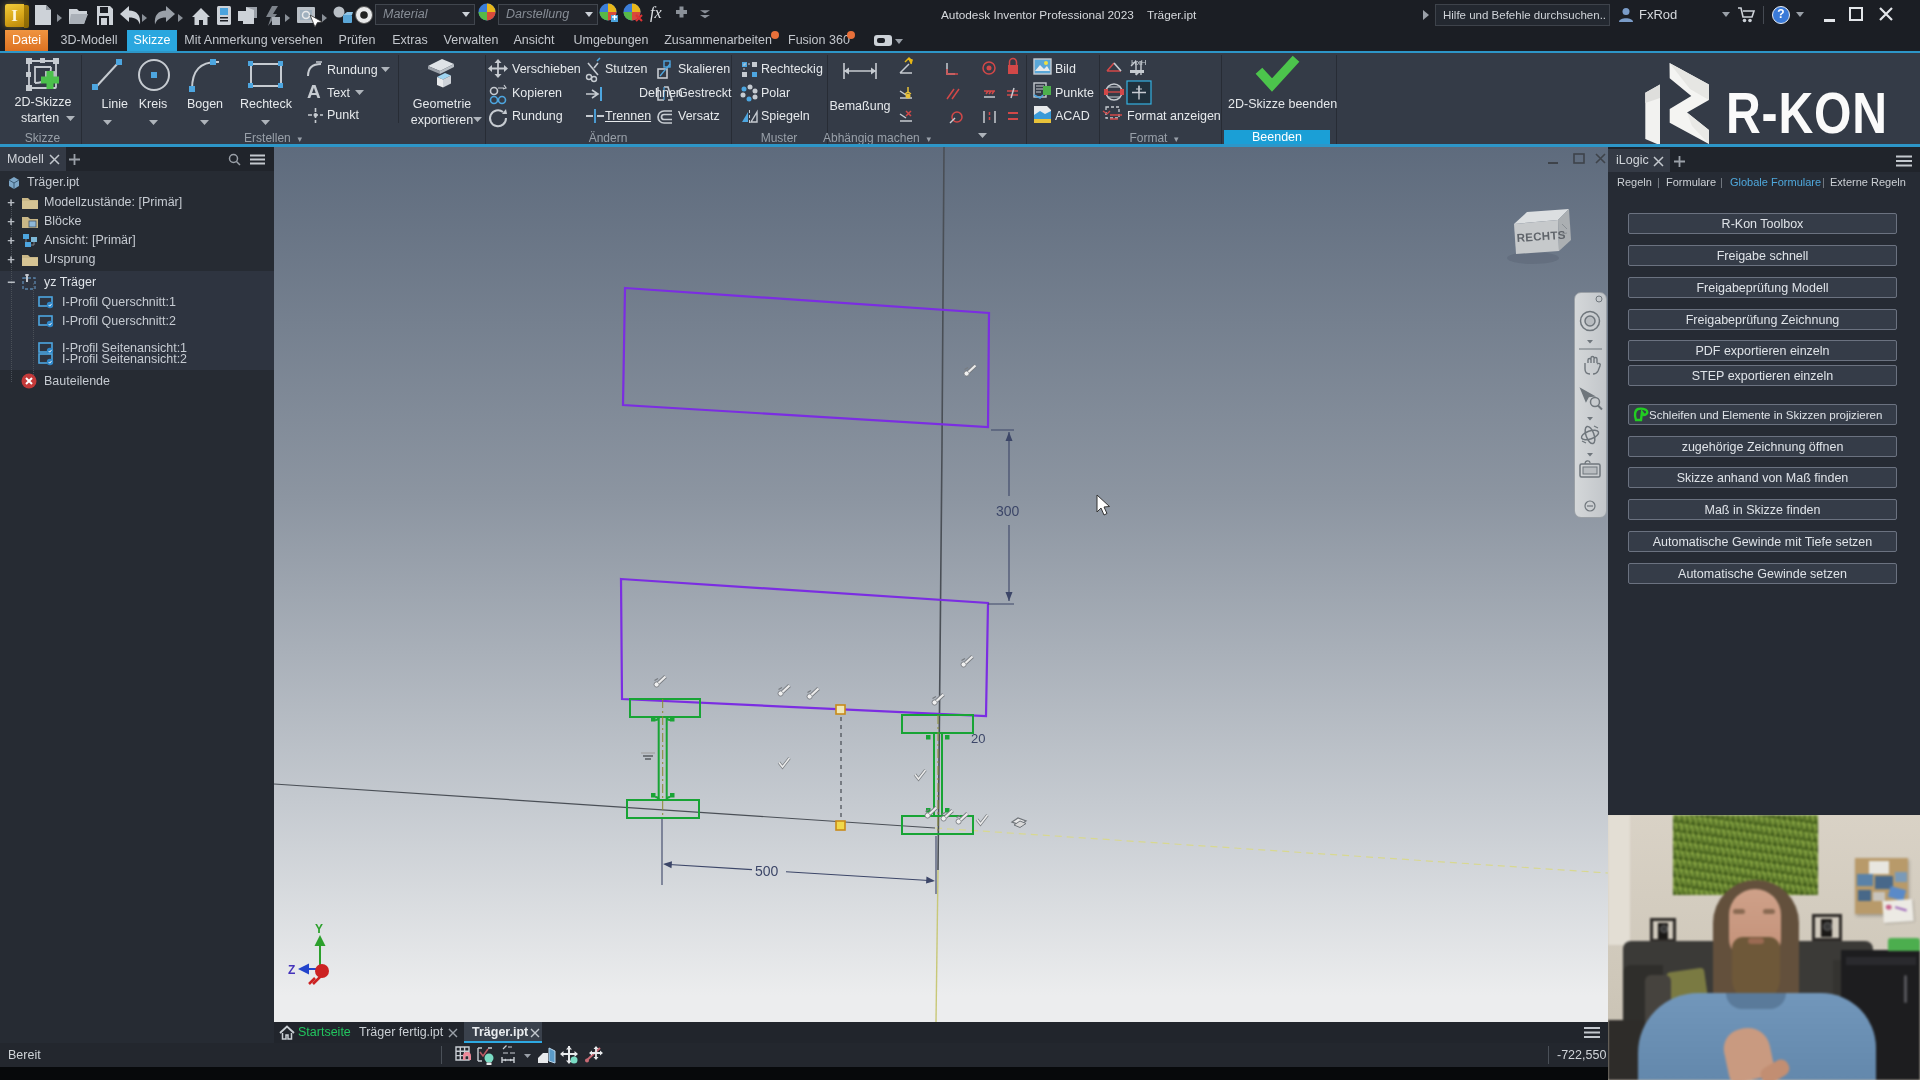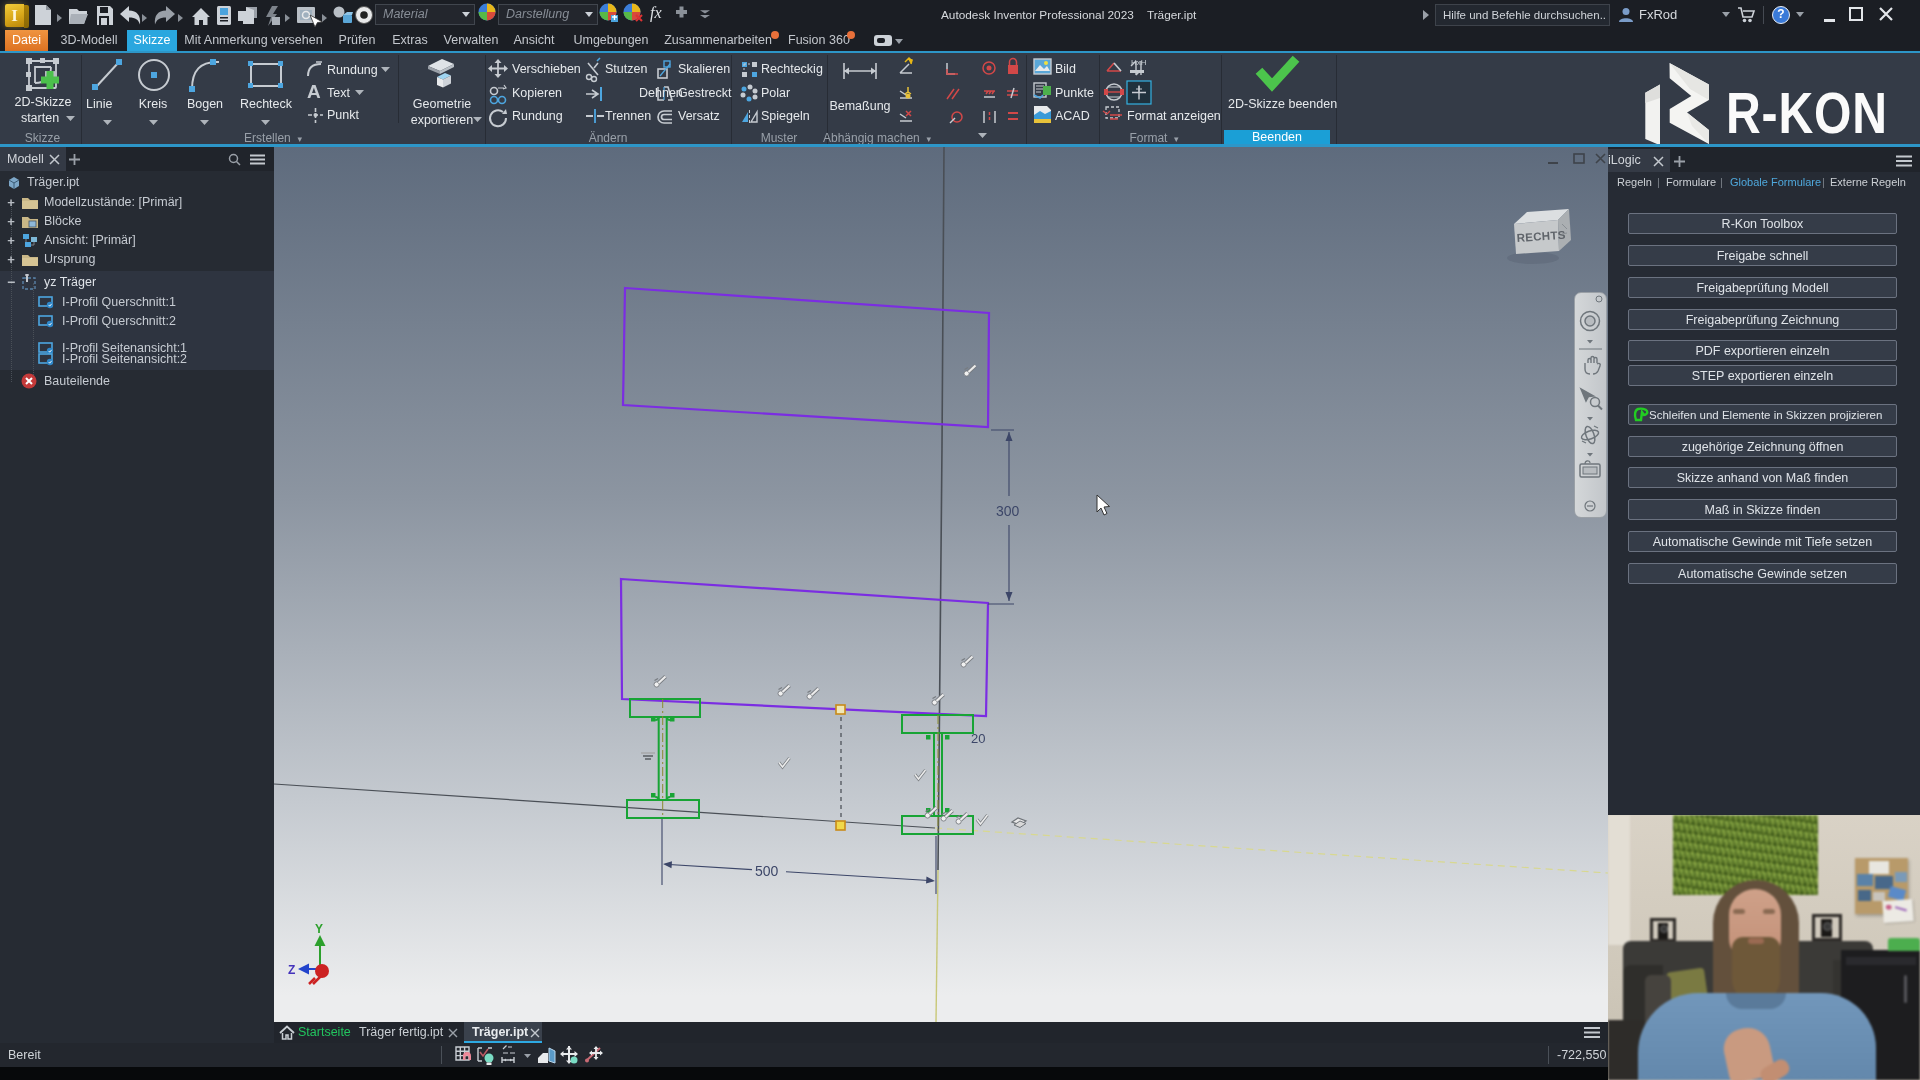--- a/index.html
+++ b/index.html
@@ -376,35 +376,35 @@
             <path d="M1110 62 h12 M1110 66 h8" stroke="#d24848"></path>
             <path d="M1103 58 l4 3 3 -3" stroke="#d24848"></path>
           </g>
 
         <path d="M1262 21 l10 11 L1293 9" stroke="#4cc44c" stroke-width="9" stroke-linecap="square"></path>
       </g>
     </svg>
 
     <div class="rlabel" style="left:8px;top:42px;width:70px;text-align:center;">2D-Skizze</div>
     <div class="rlabel" style="left:8px;top:58px;width:64px;text-align:center;">starten</div>
-    <div class="rlabel" style="left:86px;top:44px;width:42px;text-align:left;">Linie</div>
+    <div class="rlabel" style="left:86px;top:44px;width:42px;text-align:right;">Linie</div>
     <div class="rlabel" style="left:132px;top:44px;width:42px;text-align:center;">Kreis</div>
     <div class="rlabel" style="left:184px;top:44px;width:42px;text-align:center;">Bogen</div>
     <div class="rlabel" style="left:238px;top:44px;width:56px;text-align:center;">Rechteck</div>
     <div class="rlabel" style="left:327px;top:10px;">Rundung</div>
     <div class="rlabel" style="left:327px;top:33px;">Text</div>
     <div class="rlabel" style="left:327px;top:55px;">Punkt</div>
     <div class="rlabel" style="left:408px;top:44px;width:68px;text-align:center;">Geometrie</div>
     <div class="rlabel" style="left:408px;top:60px;width:68px;text-align:center;">exportieren</div>
     <div class="rlabel" style="left:512px;top:9px;">Verschieben</div>
     <div class="rlabel" style="left:512px;top:33px;">Kopieren</div>
     <div class="rlabel" style="left:512px;top:56px;">Rundung</div>
     <div class="rlabel" style="left:605px;top:9px;">Stutzen</div>
     <div class="rlabel" style="left:639px;top:33px;">Dehnen</div>
-    <div class="rlabel" style="left:605px;top:56px;">Trennen</div>
+    <div class="rlabel" style="left:605px;top:56px;text-decoration:underline;">Trennen</div>
     <div class="rlabel" style="left:678px;top:9px;">Skalieren</div>
     <div class="rlabel" style="left:678px;top:33px;">Gestreckt</div>
     <div class="rlabel" style="left:678px;top:56px;">Versatz</div>
     <div class="rlabel" style="left:761px;top:9px;">Rechteckig</div>
     <div class="rlabel" style="left:761px;top:33px;">Polar</div>
     <div class="rlabel" style="left:761px;top:56px;">Spiegeln</div>
     <div class="rlabel" style="left:824px;top:46px;width:72px;text-align:center;">Bemaßung</div>
     <div class="rlabel" style="left:1055px;top:9px;">Bild</div>
     <div class="rlabel" style="left:1055px;top:33px;">Punkte</div>
     <div class="rlabel" style="left:1055px;top:56px;">ACAD</div>
@@ -667,21 +667,21 @@
     </div>
 
     <svg class="abs" style="left:1272px;top:4px" width="62" height="16" viewBox="0 0 62 16">
       <path d="M2 12 h10" stroke="#3e434a" stroke-width="2"></path>
       <rect x="28" y="3" width="10" height="9" fill="none" stroke="#3e434a" stroke-width="1.6"></rect>
       <path d="M50 3 l9 9 M59 3 l-9 9" stroke="#3e434a" stroke-width="1.6"></path>
     </svg>
   </div>
   <div id="ilogic" class="abs">
     <div class="abs" style="left:0;top:0;width:312px;height:25px;background:#20242b;"></div>
-    <div class="abs" style="left:0;top:2px;width:62px;height:23px;background:#343a45;color:#d2d6db;font-size:12.5px;line-height:23px;box-sizing:border-box;">iLogic</div>
+    <div class="abs" style="left:0;top:2px;width:62px;height:23px;background:#343a45;color:#d2d6db;font-size:12.5px;line-height:23px;padding-left:8px;box-sizing:border-box;">iLogic</div>
     <svg class="abs" style="left:45px;top:9px" width="11" height="11" viewBox="0 0 11 11">
         <path d="M1 1 l9 9 M10 1 l-9 9" stroke="#c3c8ce" stroke-width="1.5"></path>
       </svg>
     <svg class="abs" style="left:66px;top:9px" width="11" height="11" viewBox="0 0 11 11">
         <path d="M5.5 0 v11 M0 5.5 h11" stroke="#9aa0a8" stroke-width="1.8"></path>
       </svg>
     <svg class="abs" style="left:288px;top:8px" width="16" height="12" viewBox="0 0 16 12">
         <path d="M0 1.5 h16 M0 6 h16 M0 10.5 h16" stroke="#c3c8ce" stroke-width="2"></path>
       </svg>
     <div class="abs" style="left:0;top:29px;width:312px;height:20px;color:#ccd0d5;font-size:11px;white-space:nowrap;">

